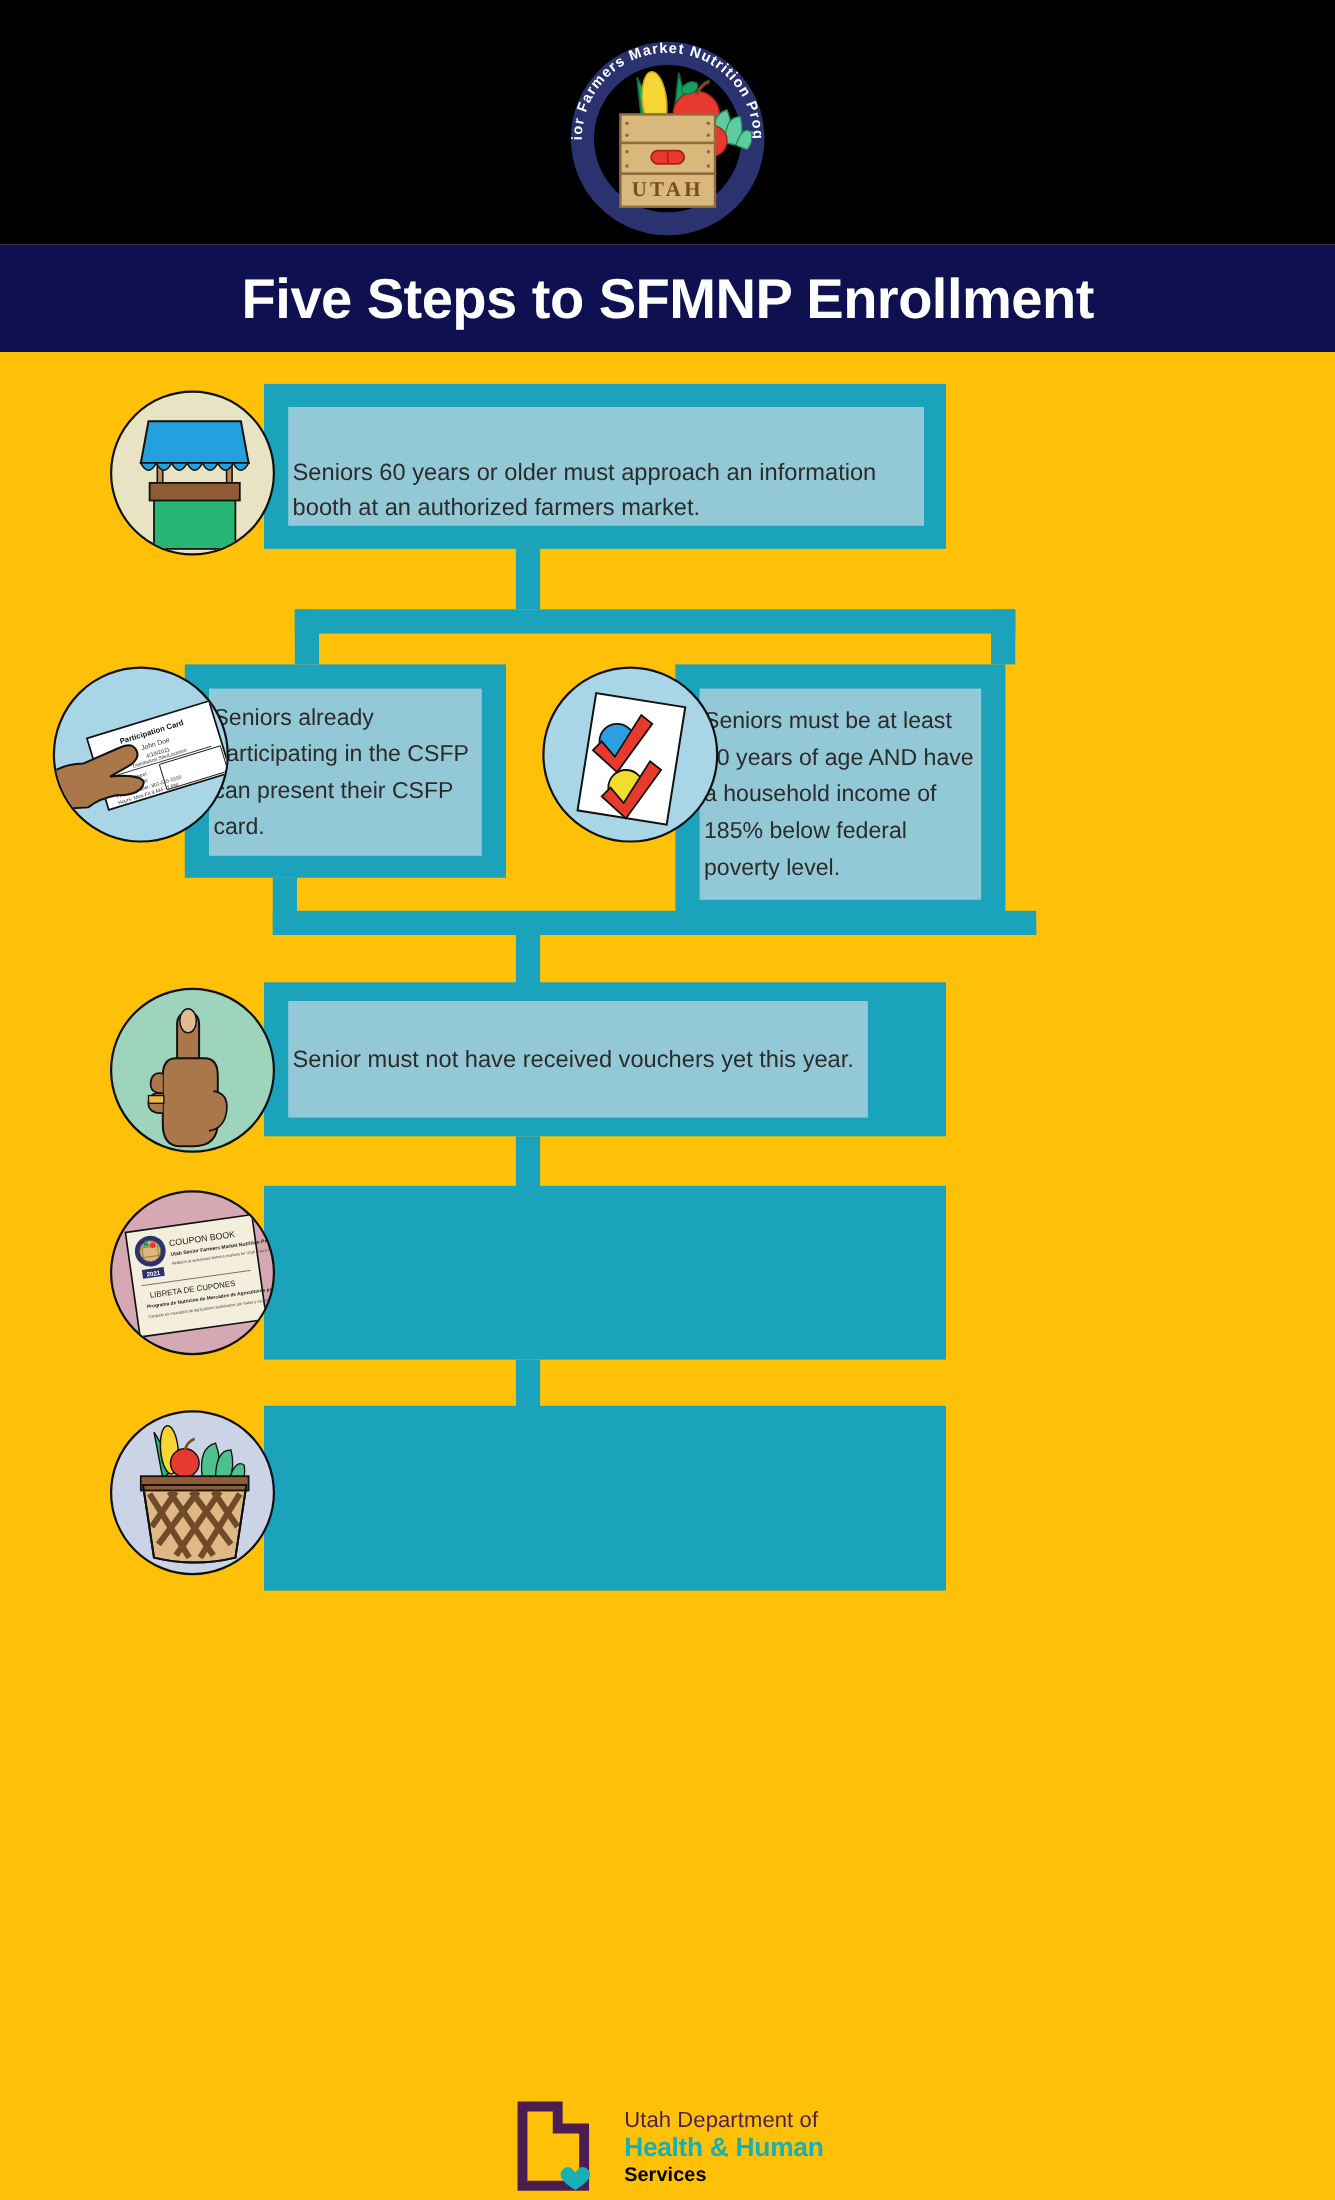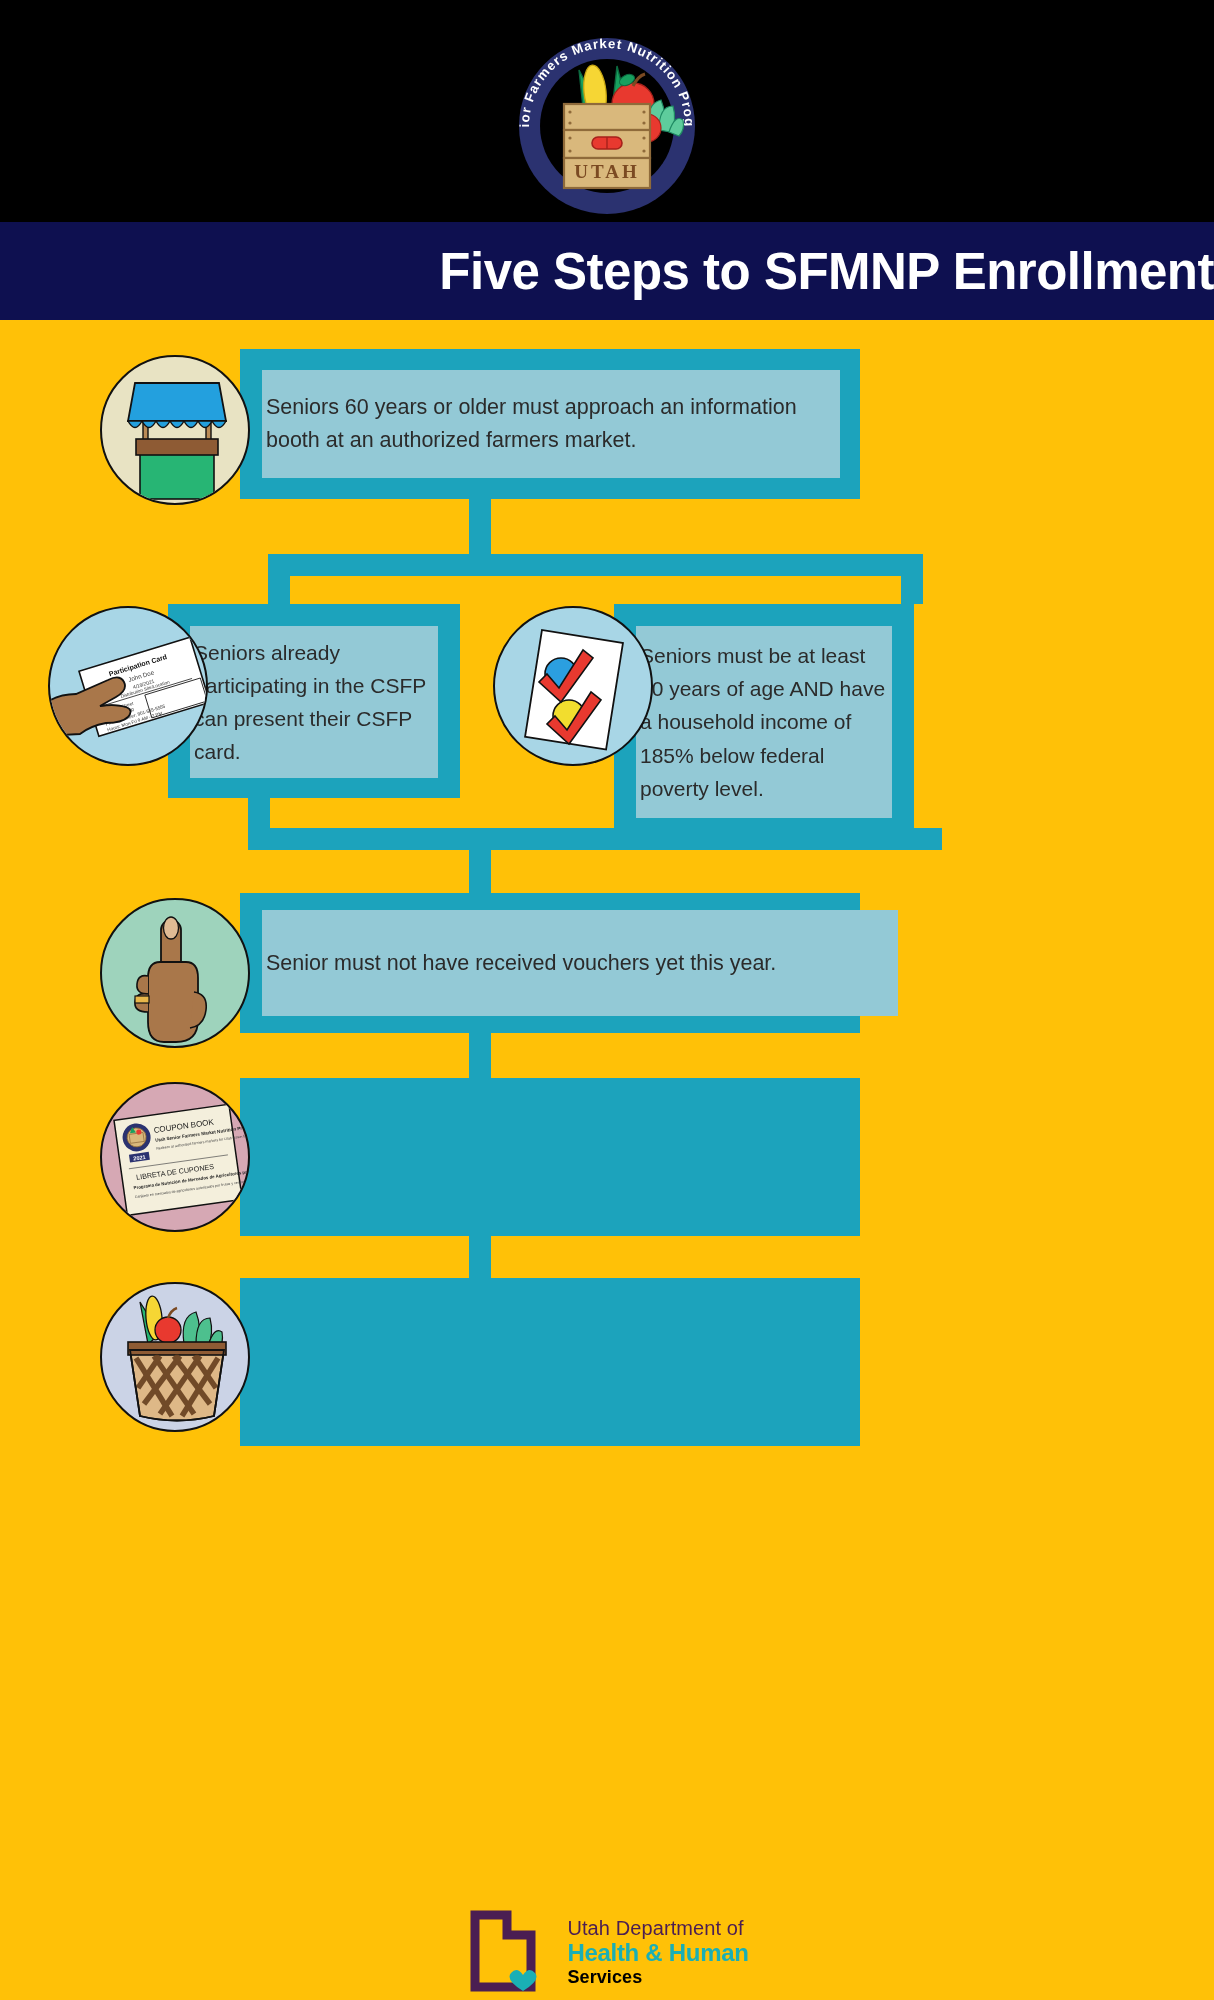--- a/index.html
+++ b/index.html
@@ -16,21 +16,21 @@
     position:absolute; left:0; top:0; width:1214px; height:222px;
     background:#000000;
   }
   .logo-wrap{
     position:absolute; left:50%; top:8px; transform:translateX(-50%);
     width:200px; height:206px;
   }
   .title-band{
     position:absolute; left:0; top:222px; width:1214px; height:98px;
     background:#0E1050;
-    display:flex; align-items:center; justify-content:flex-end;
+    display:flex; align-items:center; justify-content:center;
   }
   .title-band h1{
     color:#ffffff; font-size:51px; font-weight:bold;
     letter-spacing:-0.5px; white-space:nowrap;
     font-family:"Liberation Sans", sans-serif;
   }
 
   
   .flow{
     position:absolute; left:0; top:320px; width:1214px; height:1548px;
@@ -129,21 +129,21 @@
   </div>
 </div>
 
 <div class="title-band">
   <h1>Five Steps to SFMNP Enrollment</h1>
 </div>
 
 <div class="flow">
 
   <div class="card" style="left:240px; top:29px; width:620px; height:150px;"></div>
-  <div class="card-inner" style="left:262px; top:50px; width:578px; height:108px;">
+  <div class="card-inner" style="left:262px; top:50px; width:578px; height:108px;align-items:flex-end;">
     <span class="card-text">Seniors 60 years or older must approach an information booth at an authorized farmers market.</span>
   </div>
   <div class="icon-circle" style="left:100px; top:35px; width:150px; height:150px; background:#E8E3C3;">
     <svg viewBox="0 0 150 150" width="150" height="150">
 
       <rect x="41" y="48" width="5" height="90" fill="#B98A55" stroke="#111" stroke-width="1.4"></rect>
       <rect x="104" y="48" width="5" height="90" fill="#B98A55" stroke="#111" stroke-width="1.4"></rect>
 
       <rect x="38" y="95" width="74" height="47" fill="#27B574" stroke="#111" stroke-width="1.6"></rect>
 
@@ -209,21 +209,21 @@
       <path d="M60,108 L72,122 L96,84 L106,92 L74,136 L52,116 Z" fill="#E8392F" stroke="#111" stroke-width="1.6"></path>
     </svg>
   </div>
 
   <div class="conn" style="left:248px; top:478px; width:22px; height:52px;"></div>
   <div class="conn" style="left:920px; top:519px; width:22px; height:11px;"></div>
   <div class="conn" style="left:248px; top:508px; width:694px; height:22px;"></div>
   <div class="conn" style="left:469px; top:530px; width:22px; height:52px;"></div>
 
   <div class="card" style="left:240px; top:573px; width:620px; height:140px;"></div>
-  <div class="card-inner" style="left:262px; top:590px; width:636px; height:106px;">
+  <div class="card-inner" style="left:262px; top:590px; width:527px; height:106px;">
     <span class="card-text">Senior must not have received vouchers yet this year.</span>
   </div>
   <div class="icon-circle" style="left:100px; top:578px; width:150px; height:150px; background:#9ED3BC;">
     <svg viewBox="0 0 150 150" width="150" height="150">
 
       <rect x="59" y="20" width="20" height="62" rx="10" fill="#A9774A" stroke="#111" stroke-width="1.8"></rect>
       <ellipse cx="69" cy="28" rx="7.5" ry="11" fill="#E0BB94" stroke="#111" stroke-width="1.3"></ellipse>
 
       <path d="M46,78 Q46,62 58,62 L84,62 Q96,62 96,78 L96,120 Q96,142 74,142 L62,142 Q46,142 46,122 Z" fill="#A9774A" stroke="#111" stroke-width="1.8"></path>
 

